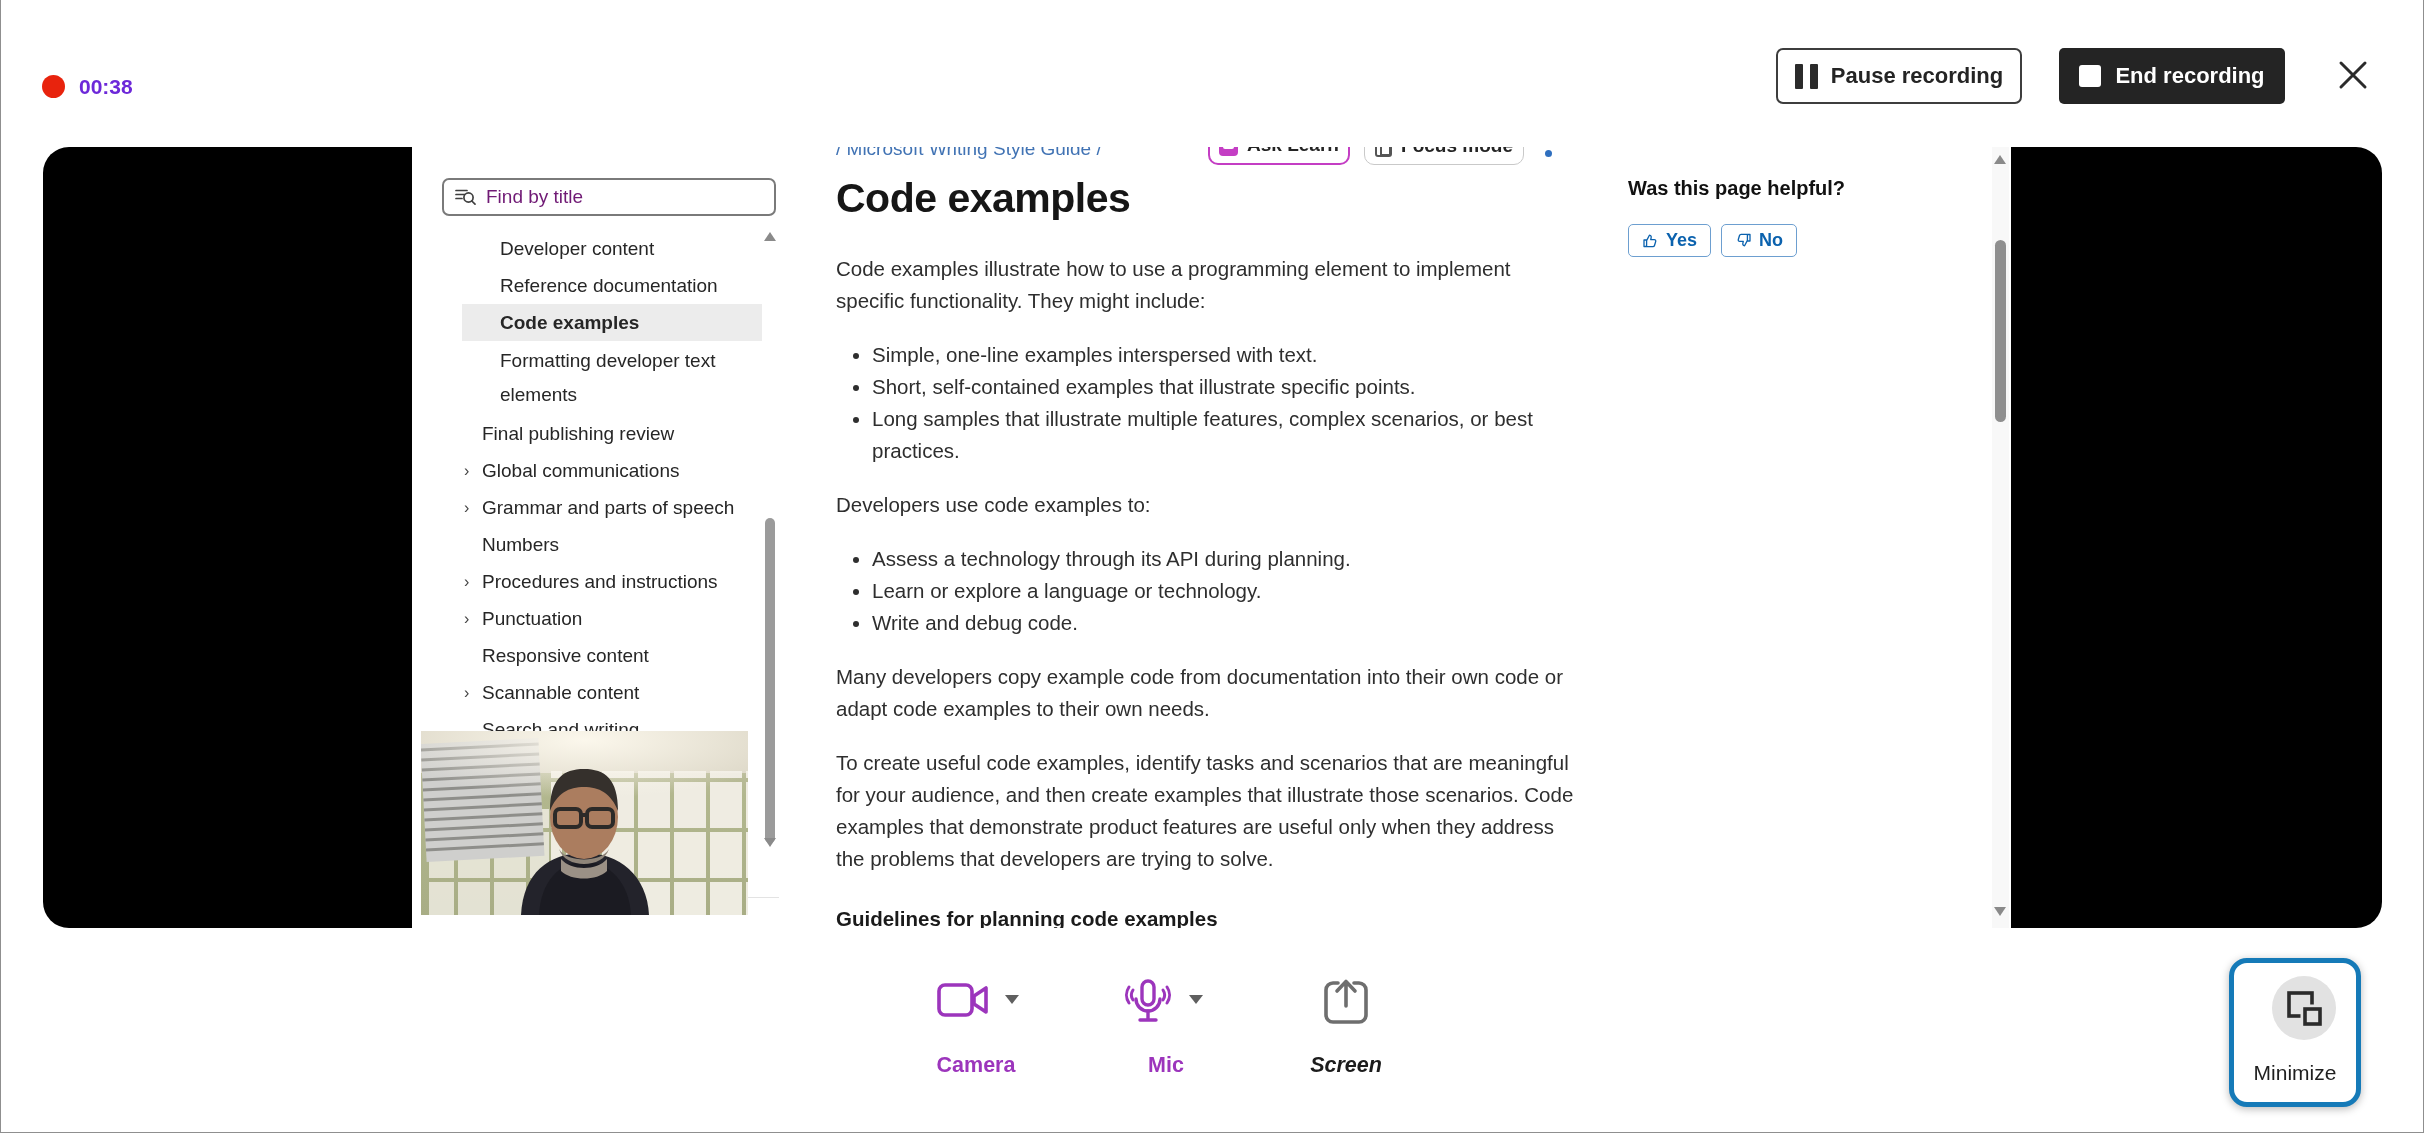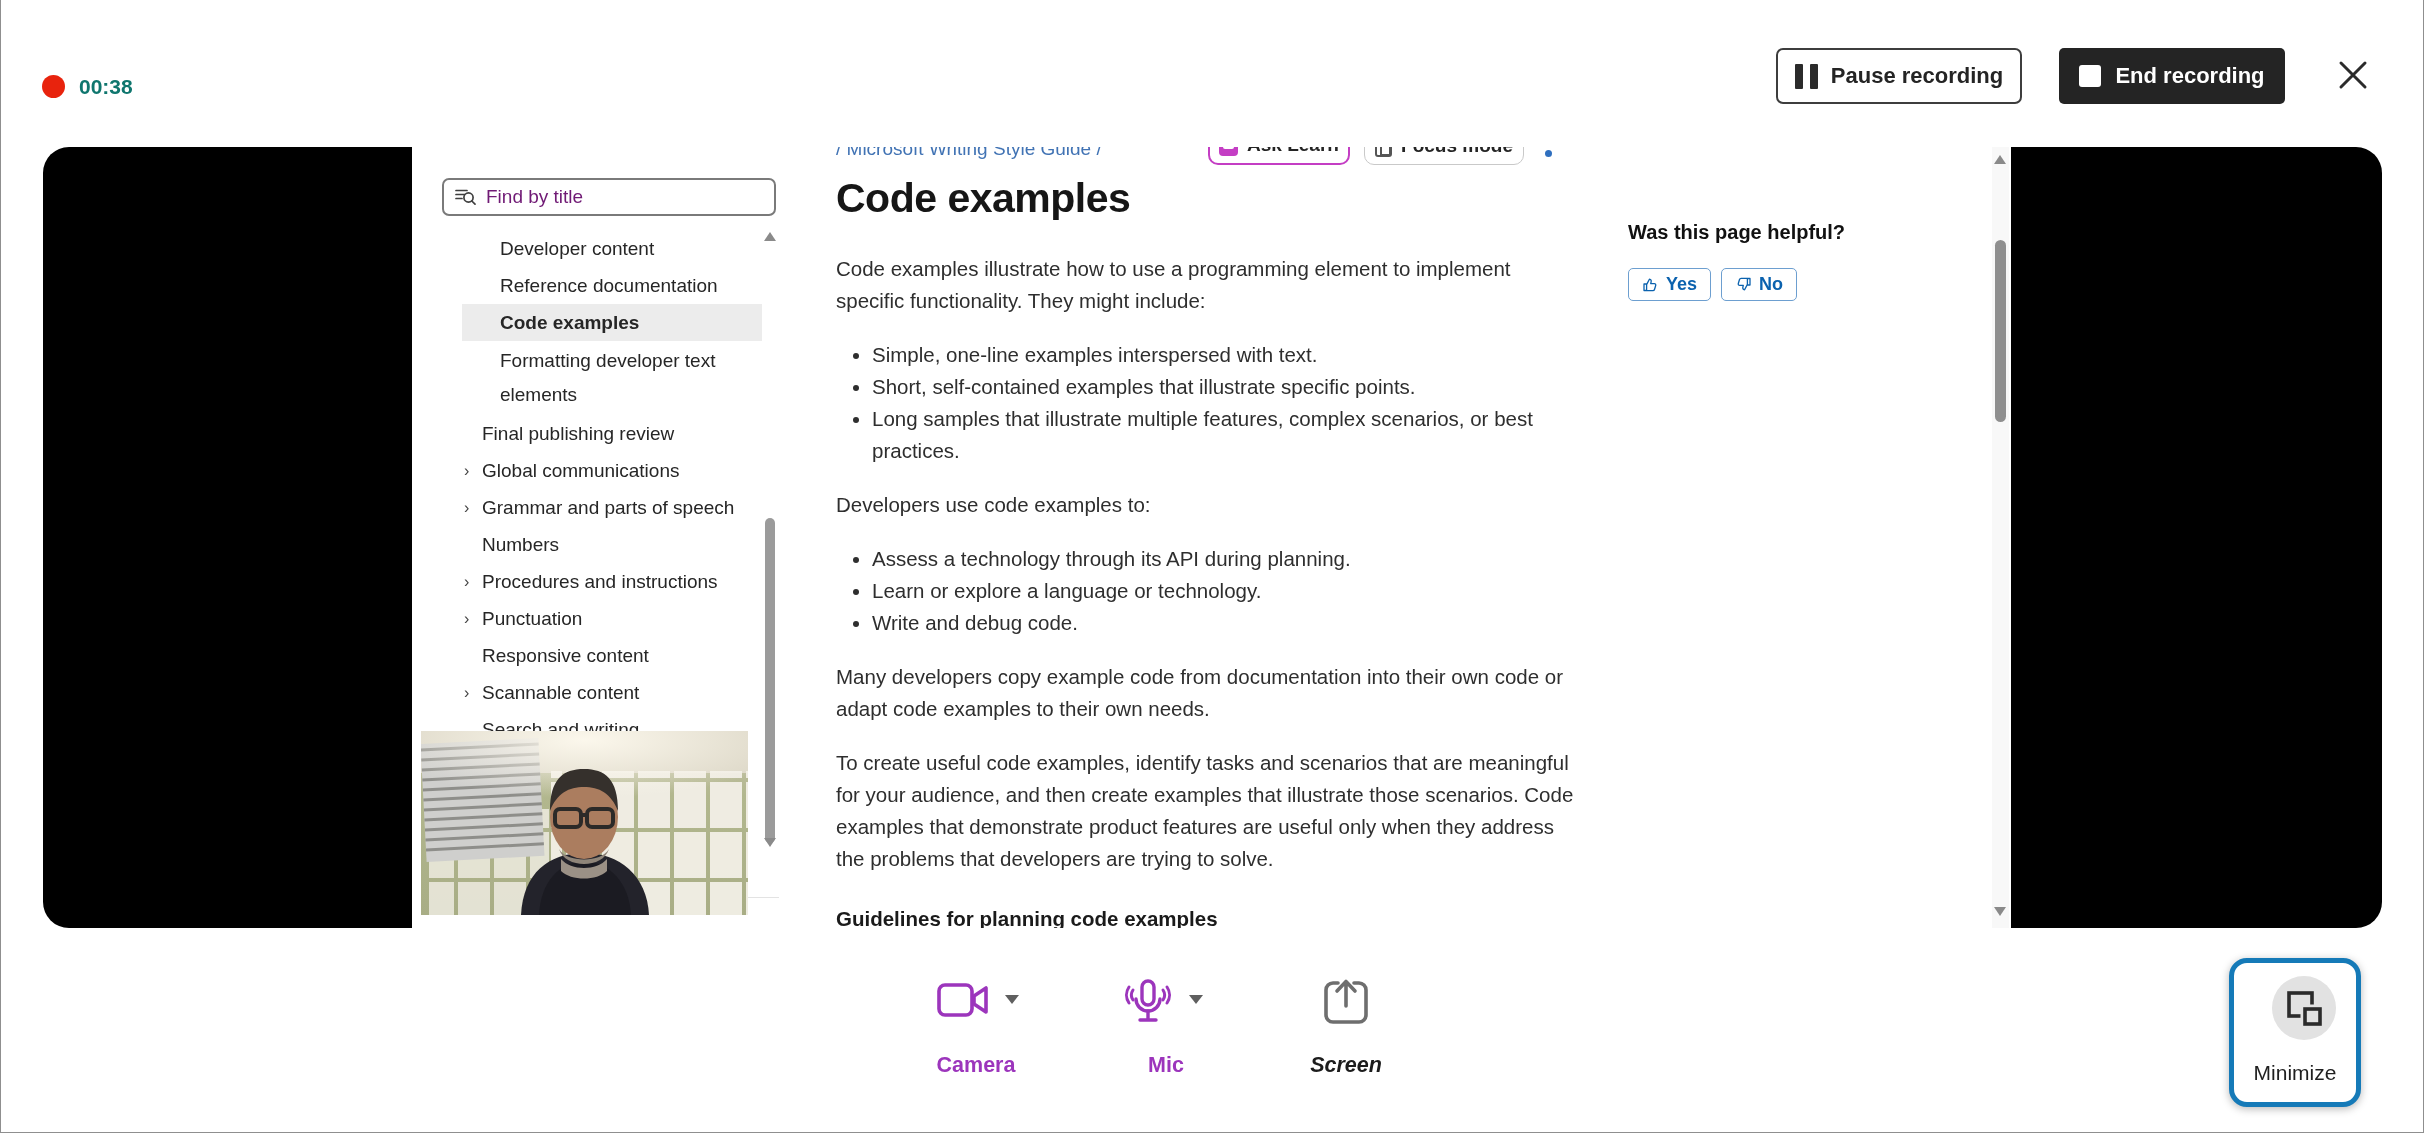--- a/index.html
+++ b/index.html
@@ -7,21 +7,21 @@
     --link-blue:#4173B4; --feedback-blue:#0B62AE; --ask-magenta:#C43EC4;
     --selected-gray:#ECECEC; --button-dark:#242424;
   }
   *{box-sizing:border-box; margin:0; padding:0;}
   body{font-family:"Liberation Sans","DejaVu Sans",sans-serif; background:#fff;}
   .stage{position:relative; width:2424px; height:1133px; background:#fff; overflow:hidden;
          border-left:1px solid #8f8f8f; border-right:1px solid #8f8f8f; border-bottom:1px solid #8f8f8f;}
 
   
   .rec-dot{position:absolute; left:41px; top:75px; width:23px; height:23px; border-radius:50%; background:var(--record-red);}
-  .rec-timer{position:absolute; left:78px; top:75px; height:23px; line-height:23px; font-size:21px; font-weight:700; color:#0f766e;}
+  .rec-timer{position:absolute; left:78px; top:75px; height:23px; line-height:23px; font-size:21px; font-weight:700; color:#6d28d9;}
   .btn-pause{position:absolute; left:1775px; top:48px; width:246px; height:56px; background:#fff;
              border:2px solid #3d3d3d; border-radius:7px; display:flex; align-items:center; justify-content:center; gap:13px; cursor:pointer;}
   .pause-icon{display:inline-flex; gap:7px;}
   .pause-icon i{display:block; width:8px; height:25px; background:#2b2b2b; border-radius:1px;}
   .btn-pause span.lbl{font-size:22px; font-weight:600; color:#242424;}
   .btn-end{position:absolute; left:2058px; top:48px; width:226px; height:56px; background:var(--button-dark);
            border:none; border-radius:5px; display:flex; align-items:center; justify-content:center; gap:14px; cursor:pointer;}
   .stop-icon{display:block; width:22px; height:22px; background:#fff; border-radius:3px;}
   .btn-end span.lbl{font-size:22px; font-weight:600; color:#fff;}
   .btn-close{position:absolute; left:2330px; top:54px; width:44px; height:44px; background:transparent; border:none; cursor:pointer;}
@@ -70,21 +70,21 @@
 
   .article{position:absolute; left:424px; top:28px; width:740px; color:#2e2e2e;}
   .article h1{font-size:41px; font-weight:700; color:#161616; letter-spacing:-0.5px; margin-bottom:31px;}
   .article p{font-size:20.5px; line-height:32px; margin-bottom:22px;}
   .article ul{margin:16px 0 22px 0; padding-left:36px; list-style:disc;}
   .article li{font-size:20.5px; line-height:32px;}
   .article .subhead{font-size:20.5px; font-weight:700; color:#1a1a1a; margin-top:32px;}
 
   
   .feedback{position:absolute; left:1216px; top:30px; width:300px;}
-  .feedback .title{font-size:20px; font-weight:700; color:#111;margin-top:44px;}
+  .feedback .title{font-size:20px; font-weight:700; color:#111;}
   .fb-row{margin-top:24px; display:flex; gap:10px;}
   .fb-btn{display:flex; align-items:center; gap:7px; border:1.5px solid #6D9FD0; border-radius:5px; background:#fff;
           color:var(--feedback-blue); font-size:18px; font-weight:600; padding:5px 13px; cursor:pointer;}
 
   
   .page-scroll{position:absolute; left:1580px; top:0; width:17px; height:781px; background:#f8f8f8;}
   .page-scroll .thumb{position:absolute; left:3px; top:93px; width:11px; height:182px; background:#8f8f8f; border-radius:6px;}
   .page-scroll .tri-up{position:absolute; left:2px; top:8px;}
   .page-scroll .tri-down{position:absolute; left:2px; top:760px;}
 

